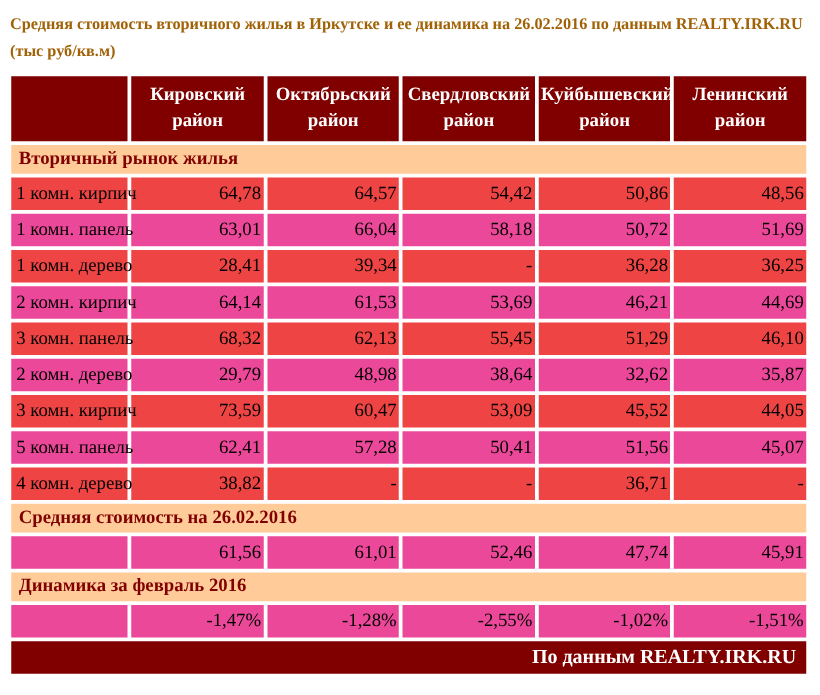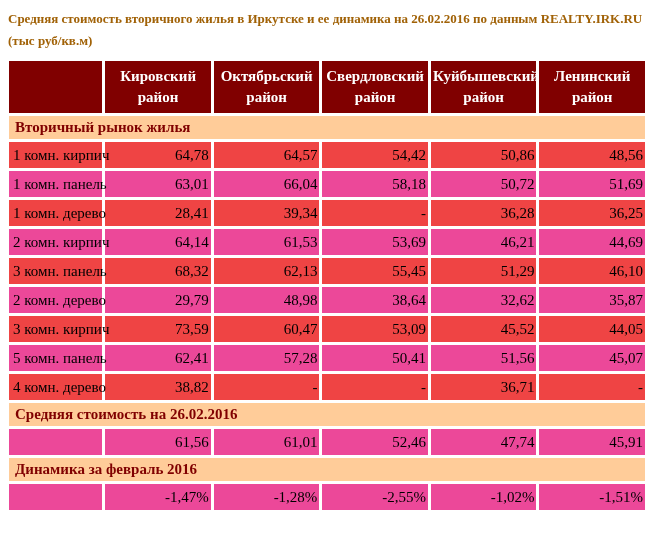--- a/index.html
+++ b/index.html
@@ -201,16 +201,19 @@
     </tr>
     <tr class="white">
       <td class="label"></td>
       <td class="value">-1,47%</td>
       <td class="value">-1,28%</td>
       <td class="value">-2,55%</td>
       <td class="value">-1,02%</td>
       <td class="value">-1,51%</td>
     </tr>
 
+    <tr>
+      <td class="footer" colspan="6">По данным REALTY.IRK.RU</td>
+    </tr>
   </tbody>
     </table>
 
 </div>
 
 </body></html>

